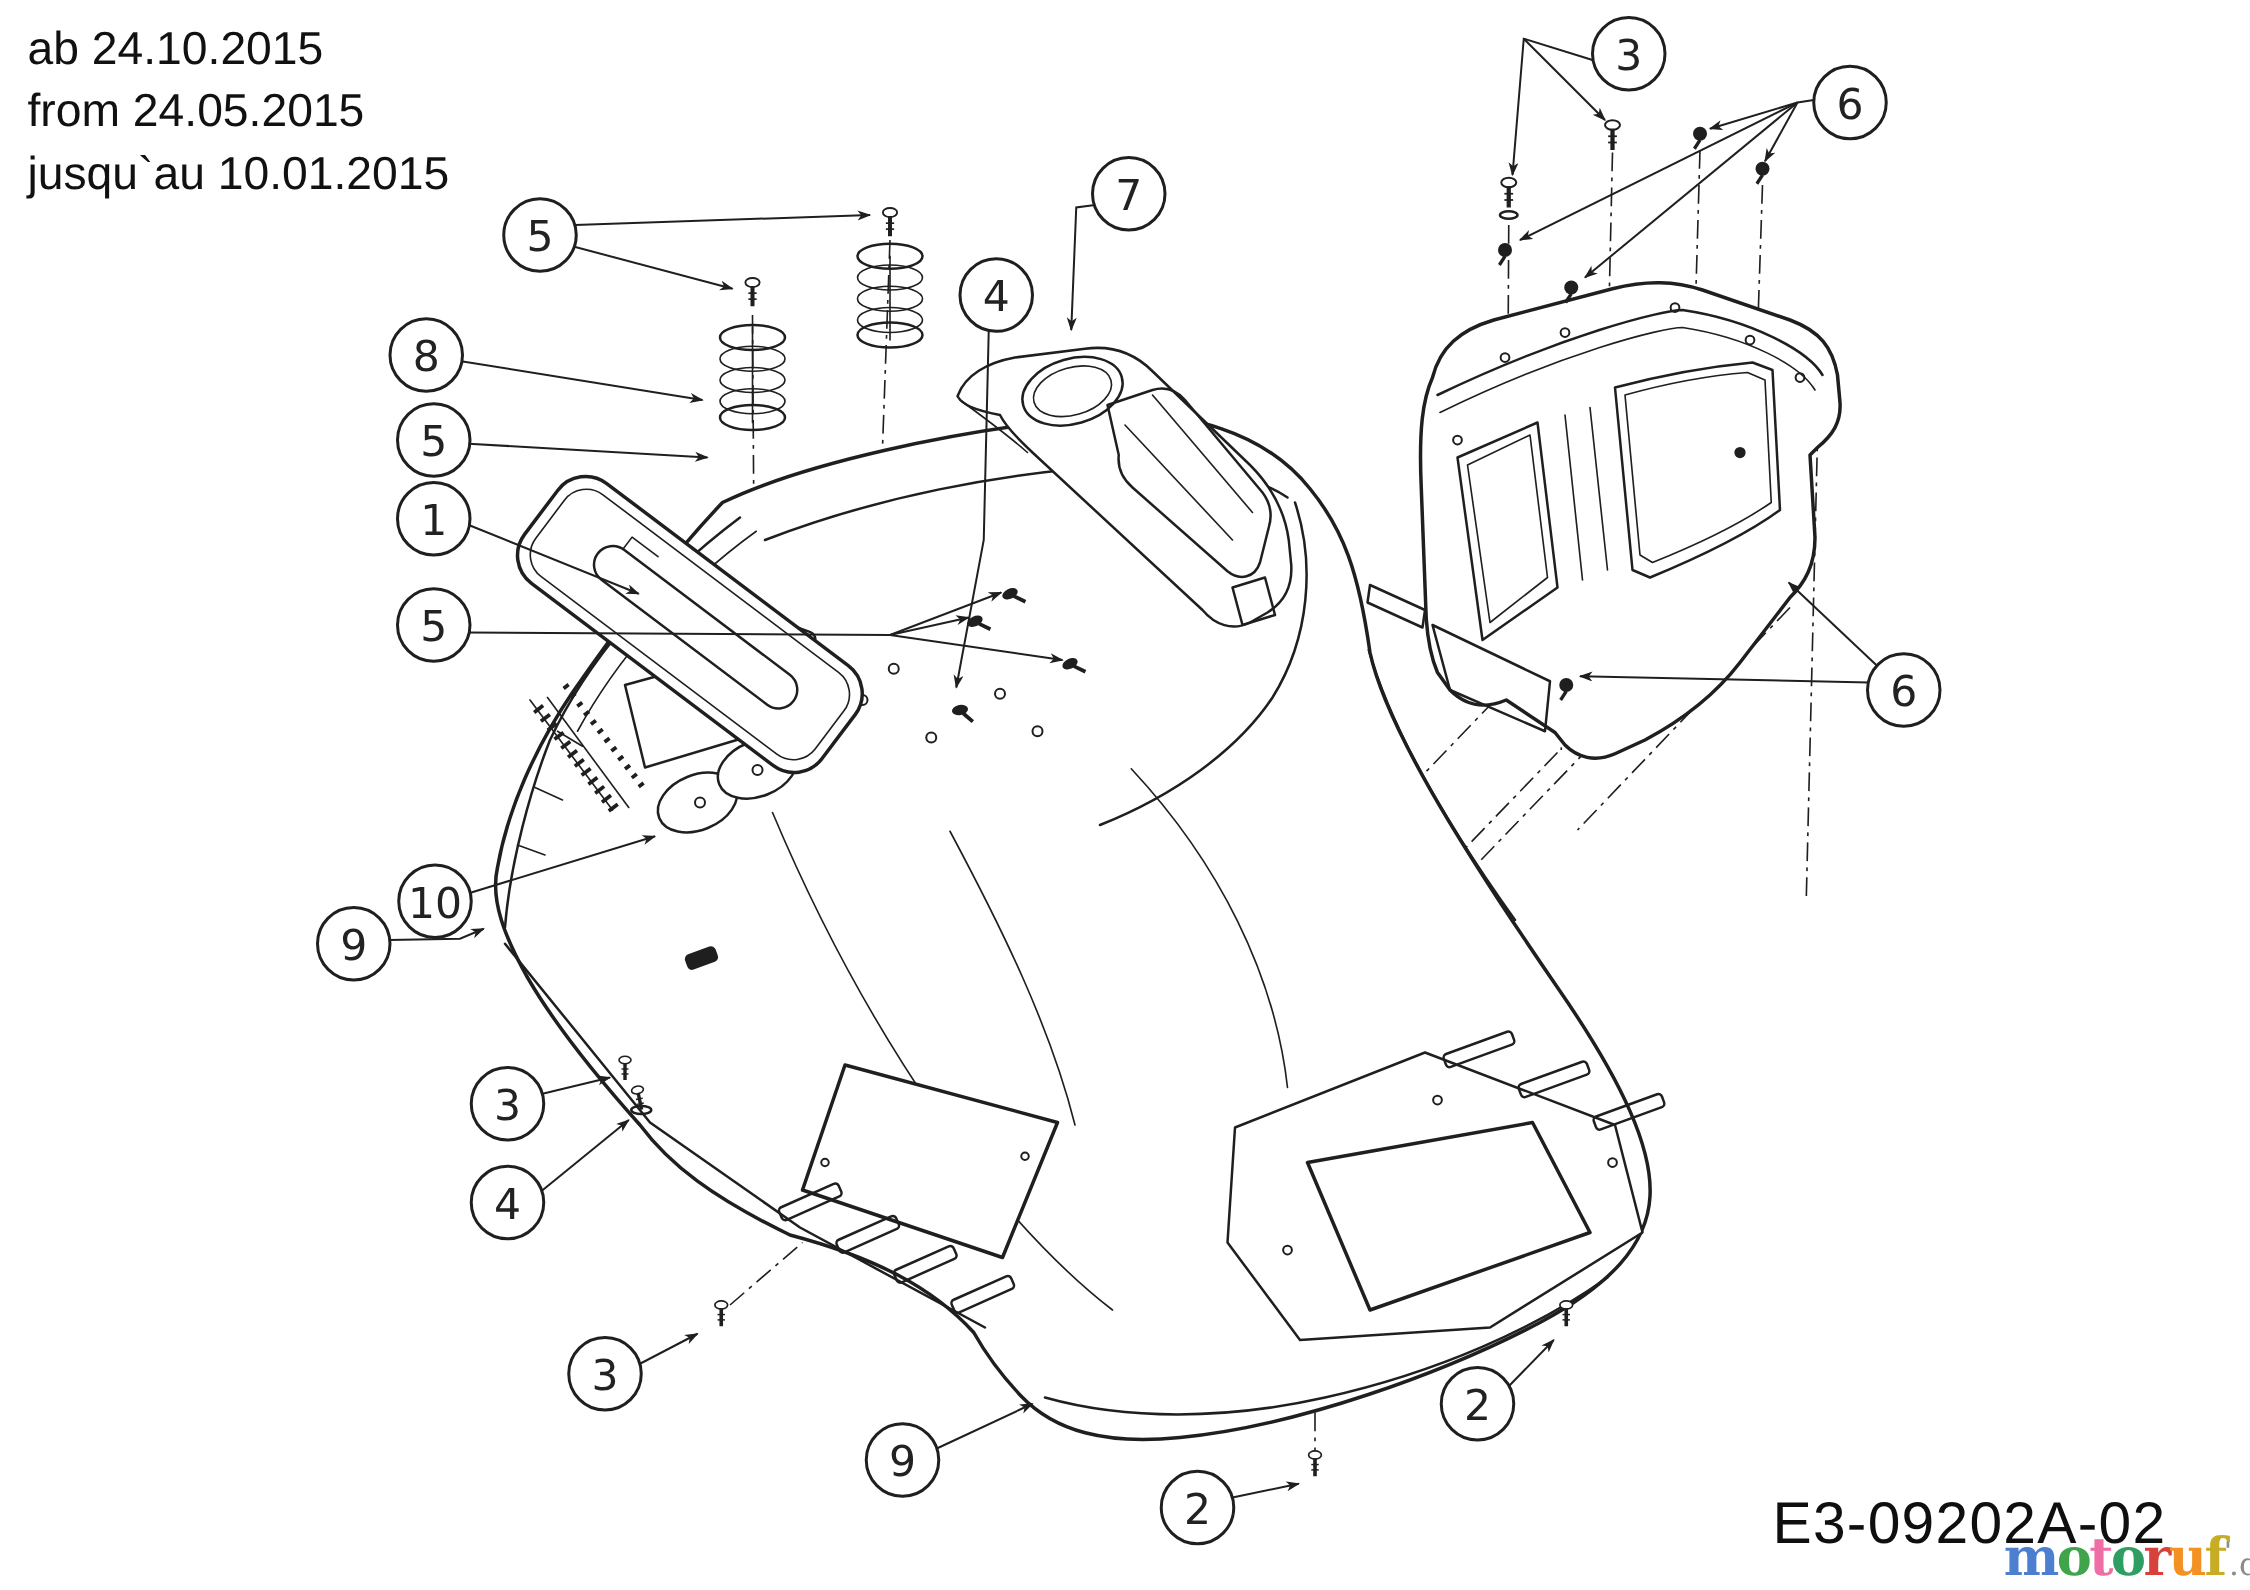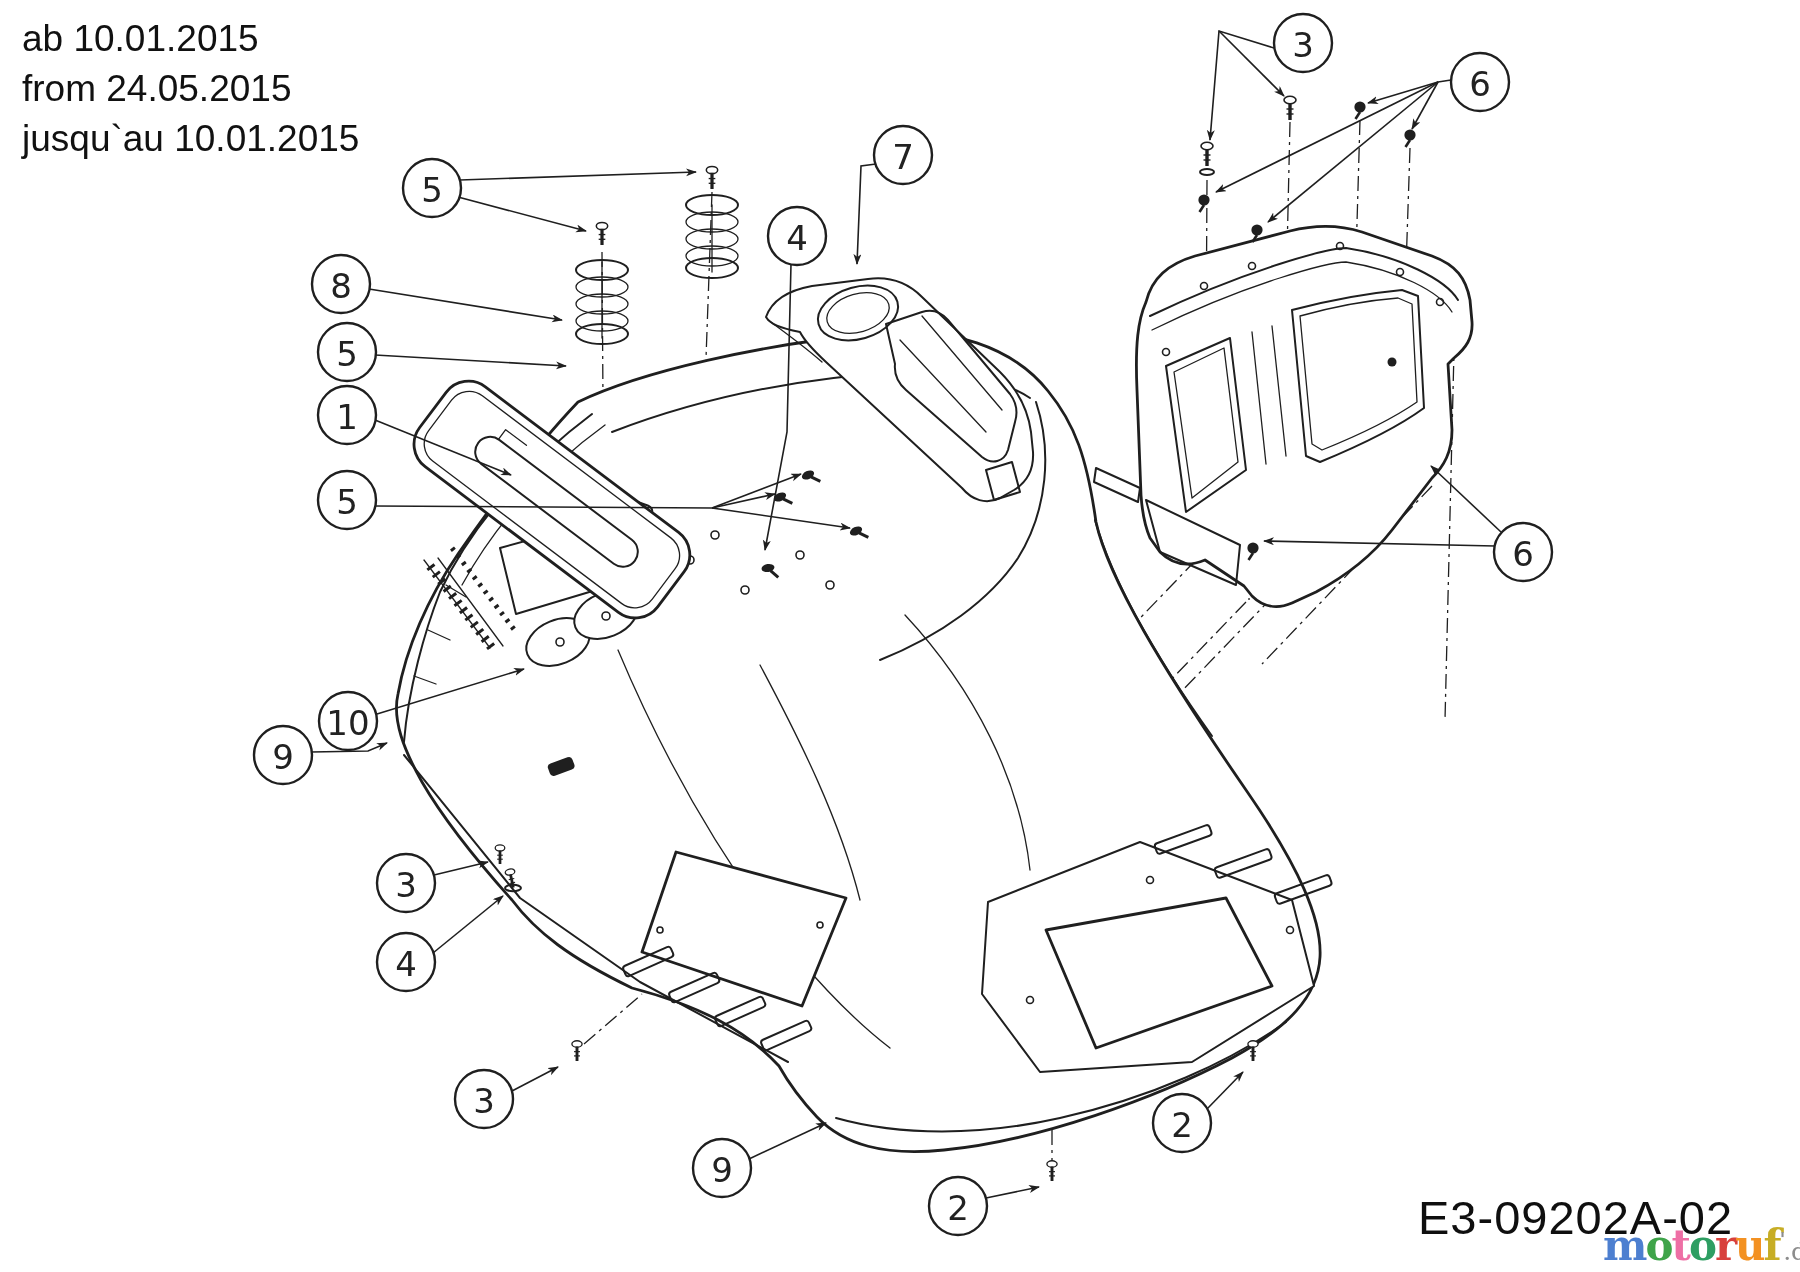--- a/index.html
+++ b/index.html
@@ -24,21 +24,21 @@
   .callout-num{font-family:"DejaVu Sans",sans-serif;font-size:34px;fill:#222;
                text-anchor:middle;dominant-baseline:central;}
   .hole{fill:none;stroke:#1f1f1f;stroke-width:1.6;}
 </style>
 </head>
 <body>
 
 <div class="stage">
 
   <div class="titleblock">
-    <div>ab 10.01.2015</div>
+    <div>ab 24.10.2015</div>
     <div>from 24.05.2015</div>
     <div>jusqu`au 10.01.2015</div>
   </div>
 
   <svg class="art" width="1800" height="1272" viewBox="0 0 1800 1272">
     <defs>
       <marker id="arrow" markerWidth="12" markerHeight="10" refX="10" refY="4" orient="auto" markerUnits="userSpaceOnUse">
         <path d="M0,0 L11,4 L0,8 L3,4 Z" fill="#1f1f1f"></path>
       </marker>
       <g id="g-screw">

